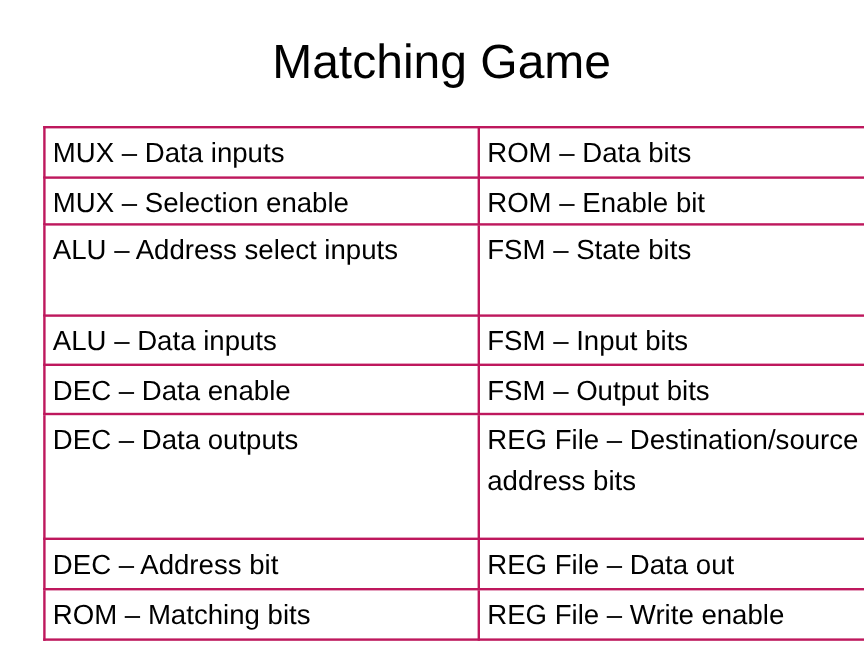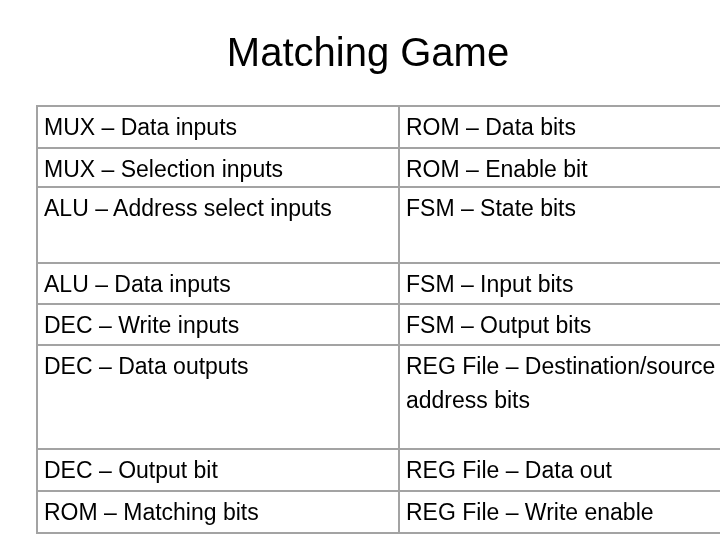--- a/index.html
+++ b/index.html
@@ -31,21 +31,21 @@
   table.match-table {
     position: absolute;
     left: 36px;
     top: 105px;
     width: 648px;
     border-collapse: collapse;
     table-layout: fixed;
   }
   table.match-table td {
     width: 324px;
-    border: 2px solid #a3a3a3;
+    border: 2px solid #be185d;
     vertical-align: top;
     padding: 3px 30px 0 6px;
     font-size: 23px;
     line-height: 34px;
     font-weight: 400;
     overflow: hidden;
   }
   
   tr.r1 { height: 42px; }
   tr.r2 { height: 39px; }
@@ -63,41 +63,41 @@
 
   <h1 class="slide-title">Matching Game</h1>
 
   <table class="match-table">
     <tbody>
       <tr class="r1">
         <td>MUX – Data inputs</td>
         <td>ROM – Data bits</td>
       </tr>
       <tr class="r2">
-        <td>MUX – Selection inputs</td>
+        <td>MUX – Selection enable</td>
         <td>ROM – Enable bit</td>
       </tr>
       <tr class="r3">
         <td>ALU – Address select inputs</td>
         <td>FSM – State bits</td>
       </tr>
       <tr class="r4">
         <td>ALU – Data inputs</td>
         <td>FSM – Input bits</td>
       </tr>
       <tr class="r5">
-        <td>DEC – Write inputs</td>
+        <td>DEC – Data enable</td>
         <td>FSM – Output bits</td>
       </tr>
       <tr class="r6">
         <td>DEC – Data outputs</td>
         <td>REG File – Destination/source address bits</td>
       </tr>
       <tr class="r7">
-        <td>DEC – Output bit</td>
+        <td>DEC – Address bit</td>
         <td>REG File – Data out</td>
       </tr>
       <tr class="r8">
         <td>ROM – Matching bits</td>
         <td>REG File – Write enable</td>
       </tr>
     </tbody>
   </table>
 
 </div>

